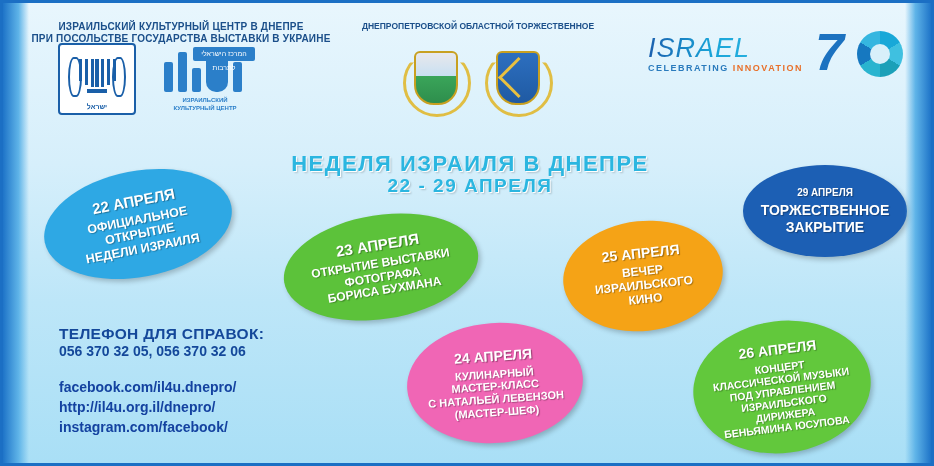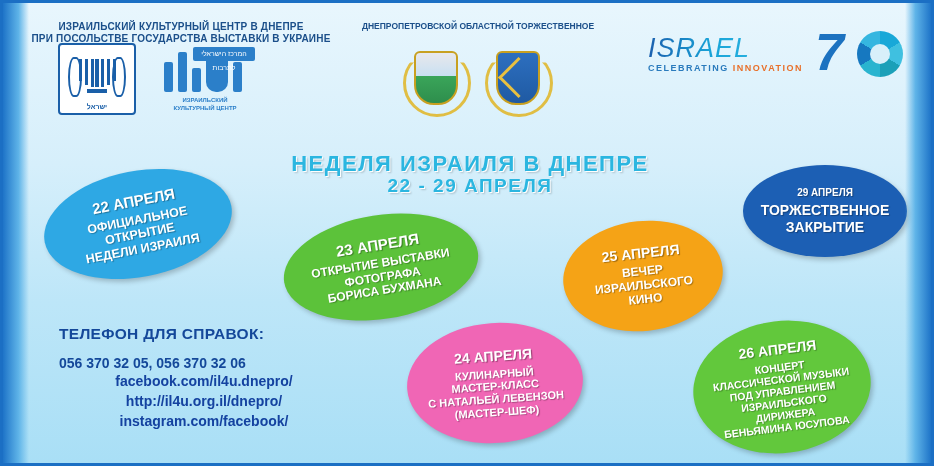--- a/index.html
+++ b/index.html
@@ -354,24 +354,24 @@
   .contact .phone-label {
     color: #14489a;
     font-size: 15.5px;
     font-weight: bold;
     letter-spacing: .3px;
   }
   .contact .phone-numbers {
     color: #14489a;
     font-size: 14px;
     font-weight: bold;
-    margin-top: 12px;
+    margin-top: 0;
   }
   .contact .links {
-    text-align: center;
+    margin-top: 18px;
     width: 290px;
   }
   .contact .links a {
     display: block;
     color: #1442a0;
     font-size: 14px;
     font-weight: bold;
     text-decoration: none;
     line-height: 20px;
   }

